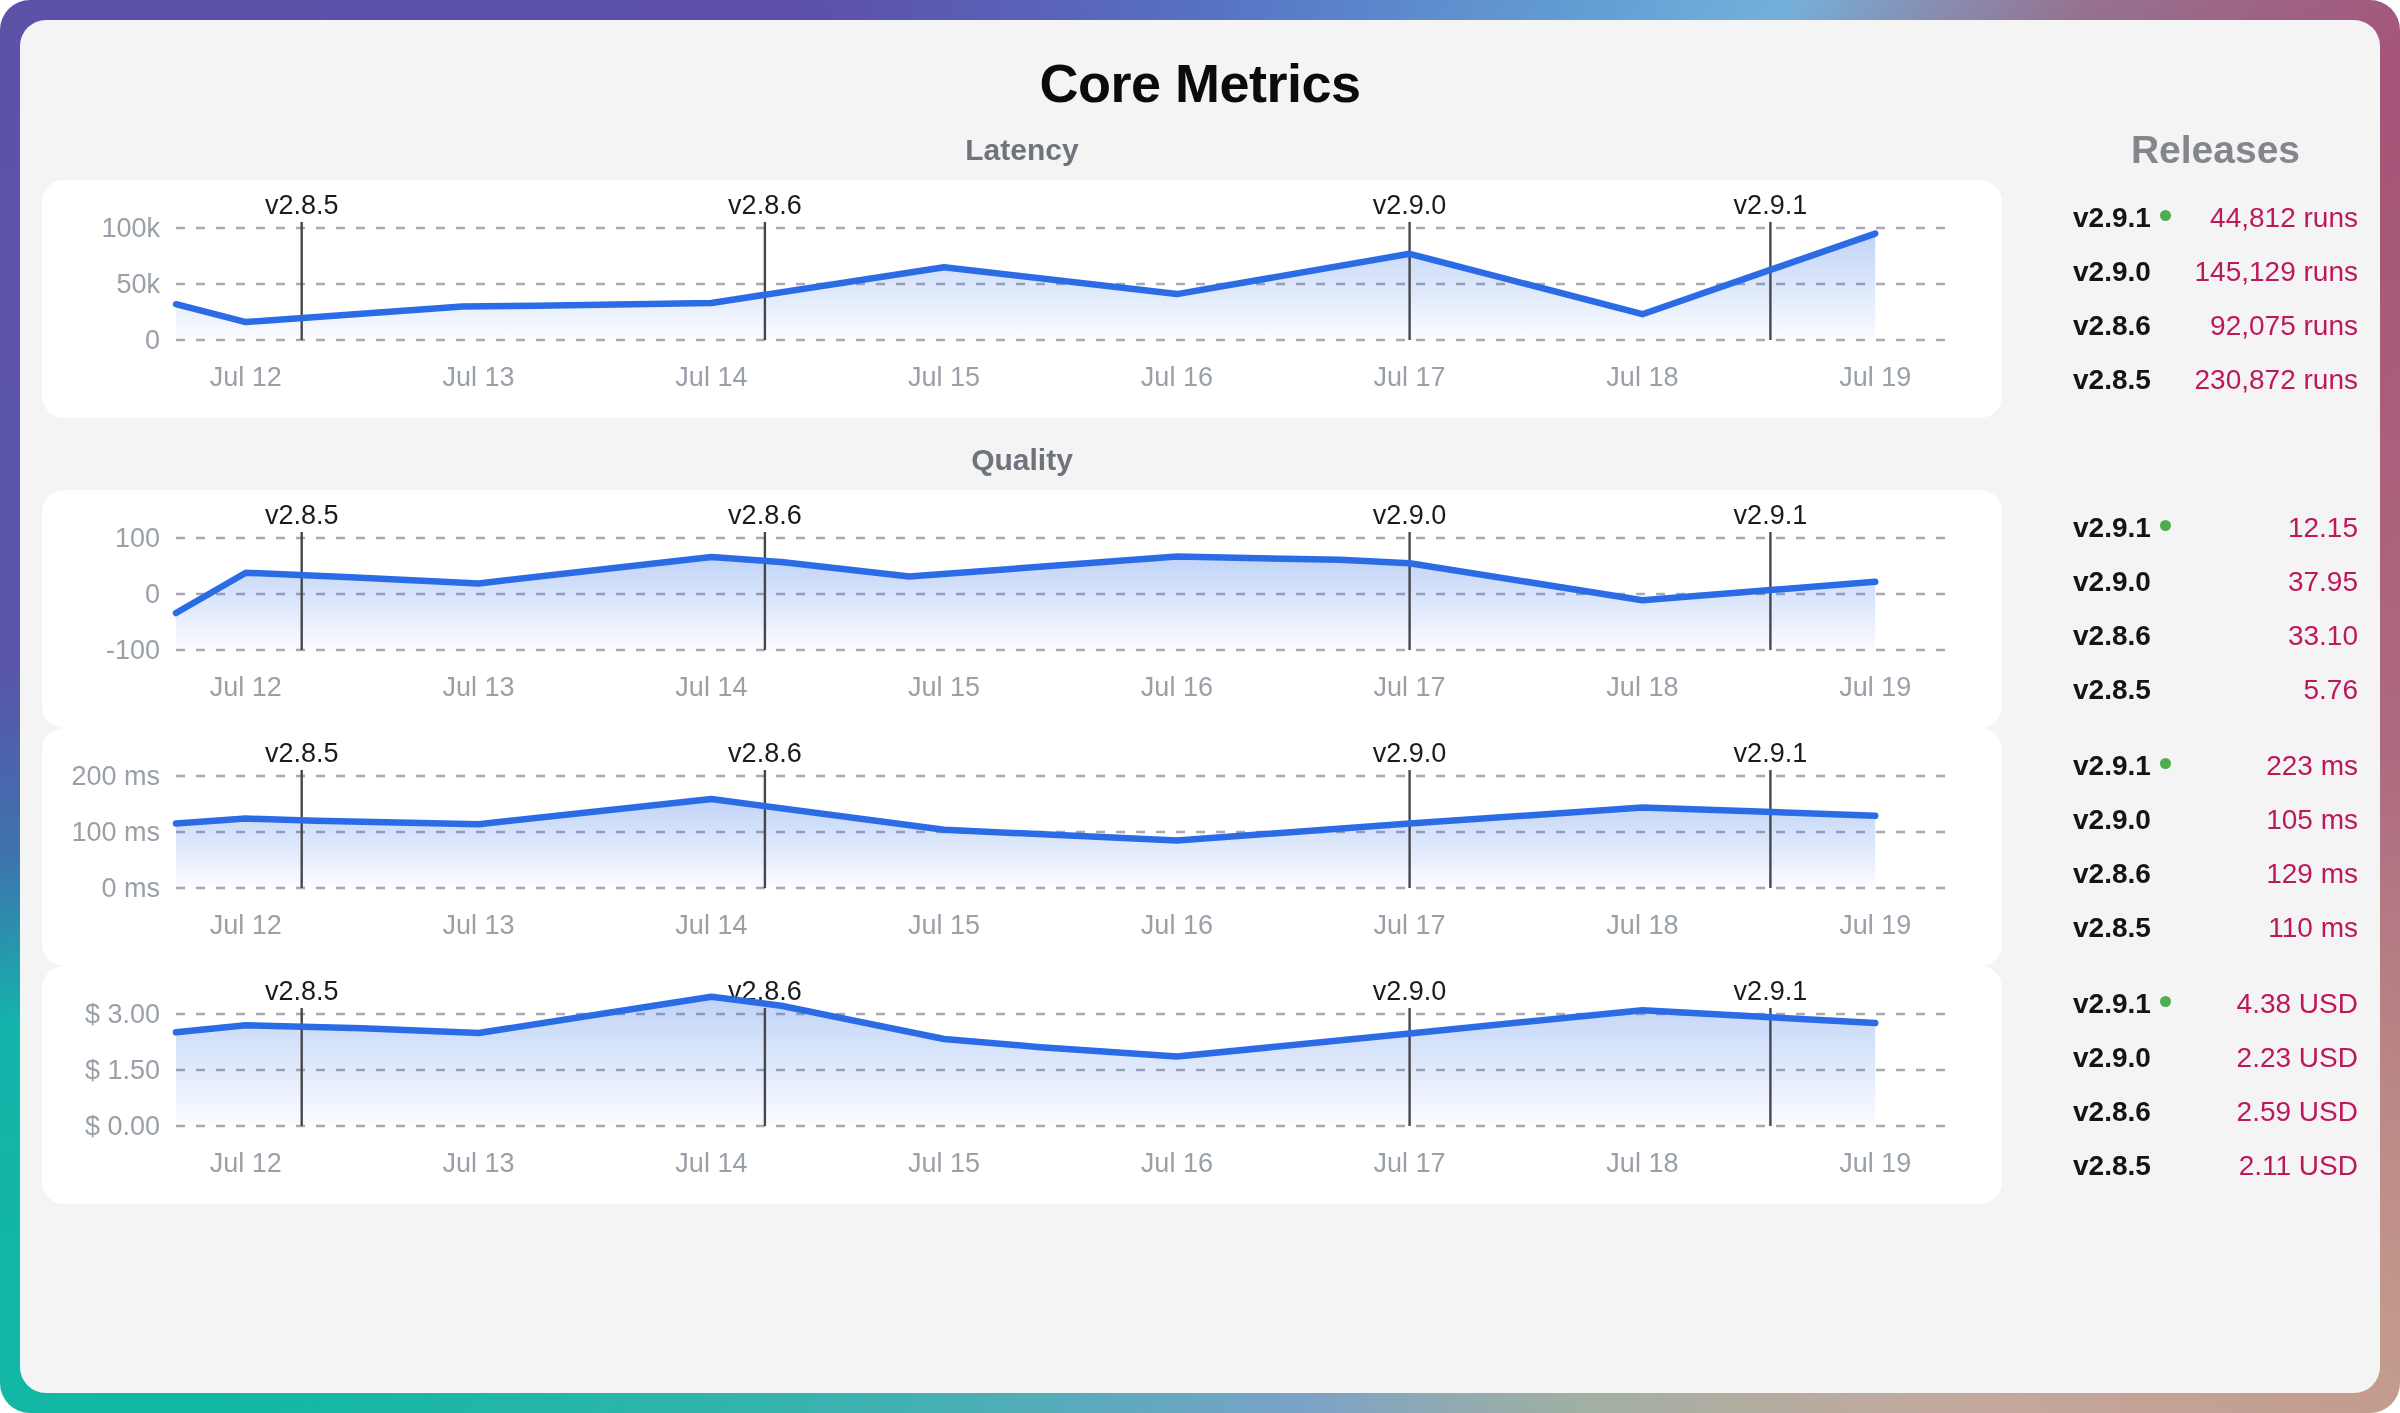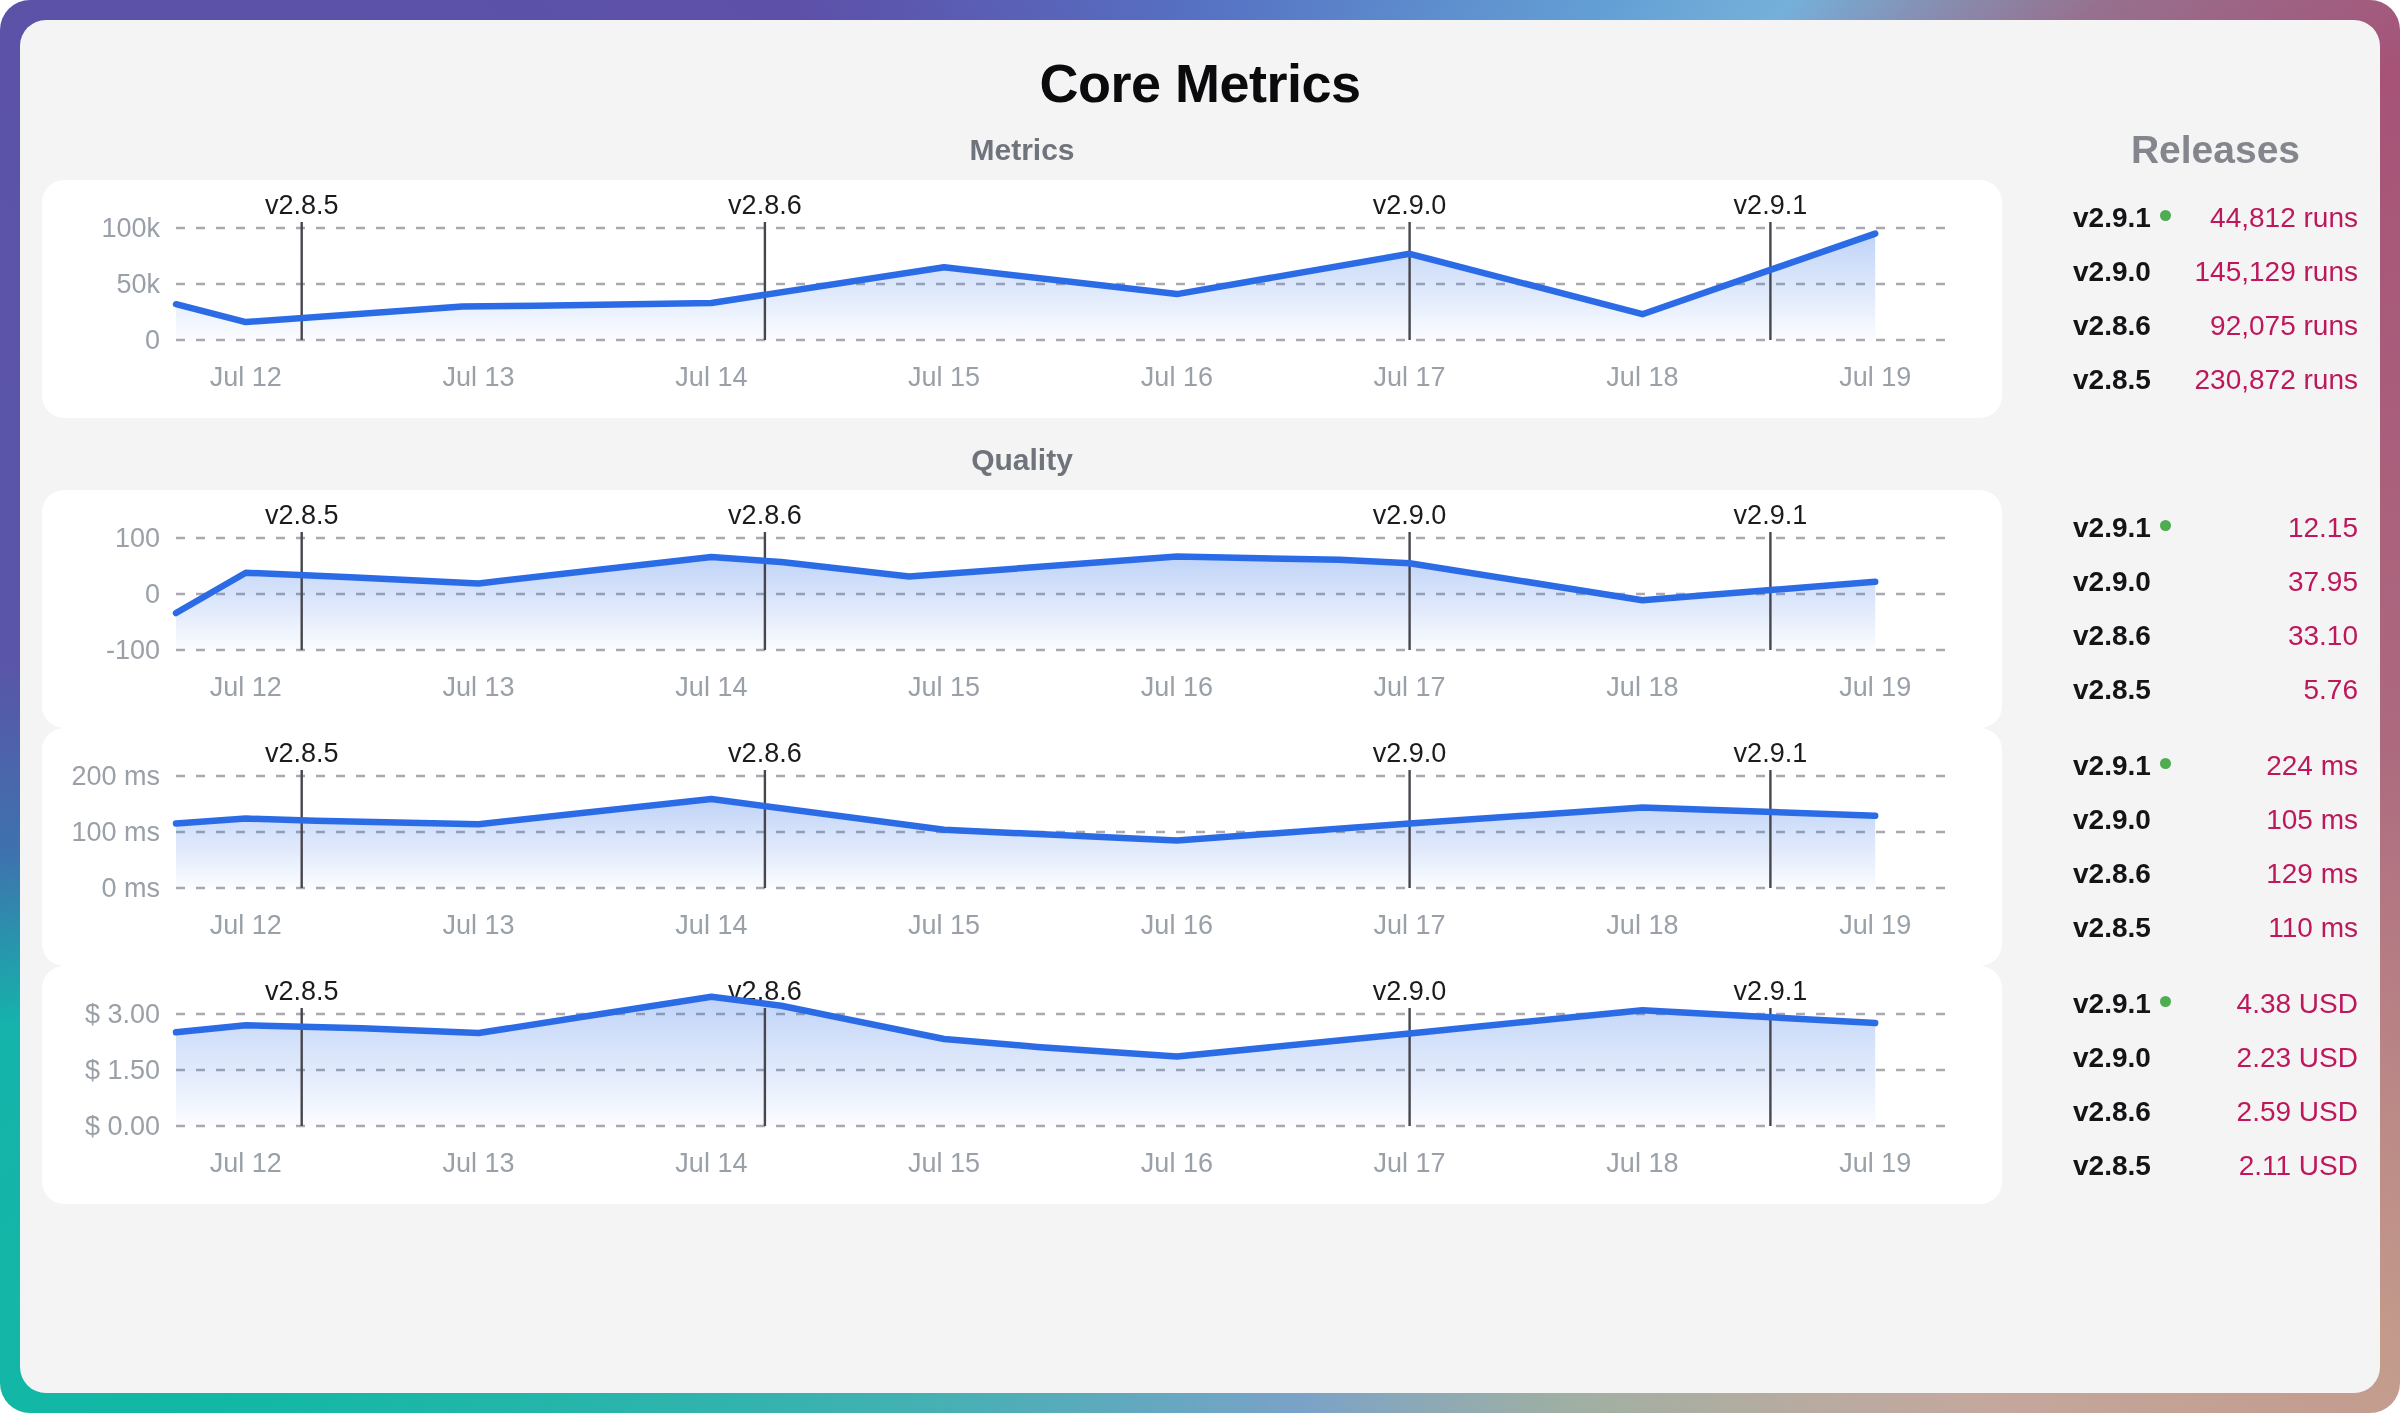--- a/index.html
+++ b/index.html
@@ -31,21 +31,21 @@
 </style>
 </head>
 <body>
 
 <div class="frame">
   <div class="card">
     <h1 class="page-title">Core Metrics</h1>
 
     <div class="grid-layout">
 
-      <div class="sec-label first" style="grid-row:1">Metrics</div>
+      <div class="sec-label first" style="grid-row:1">Latency</div>
       <div class="rel-header" style="grid-row:1">Releases</div>
 
       <div class="panel" style="grid-row:2">
           <svg viewBox="0 0 1960 238" preserveAspectRatio="none">
             <defs>
               <linearGradient id="areagrad0" x1="0" y1="0" x2="0" y2="1">
                 <stop offset="0" stop-color="#2b6ce6" stop-opacity="0.30"></stop>
                 <stop offset="1" stop-color="#2b6ce6" stop-opacity="0.02"></stop>
               </linearGradient>
             </defs>
@@ -199,21 +199,21 @@
             <text class="tick" text-anchor="middle" x="1600.4" y="206">Jul 18</text>
             <text class="tick" text-anchor="middle" x="1833.2" y="206">Jul 19</text>
           </svg>
         </div>
       <div class="release-group" style="grid-row:6">
         <div class="release-row">
           <span class="rel-ver">
               <span>v2.9.1</span>
               <span class="dot"></span>
             </span>
-          <span class="rel-val">224 ms</span>
+          <span class="rel-val">223 ms</span>
         </div>
         <div class="release-row">
           <span class="rel-ver">
               <span>v2.9.0</span>
             </span>
           <span class="rel-val">105 ms</span>
         </div>
         <div class="release-row">
           <span class="rel-ver">
               <span>v2.8.6</span>

